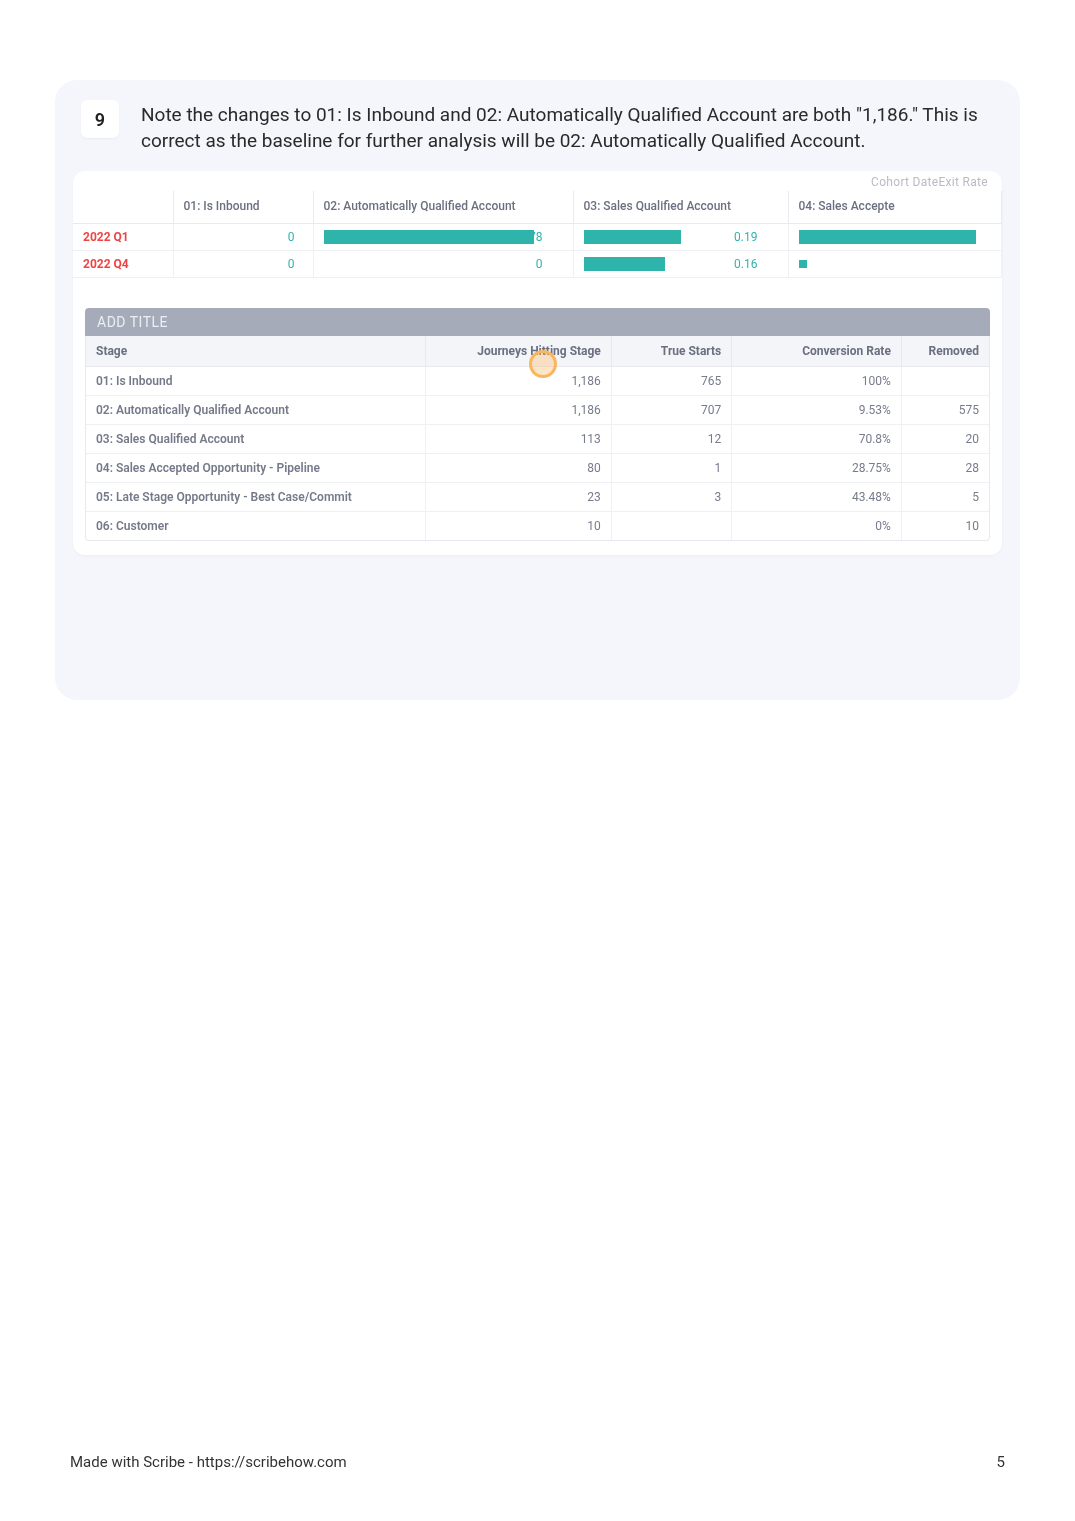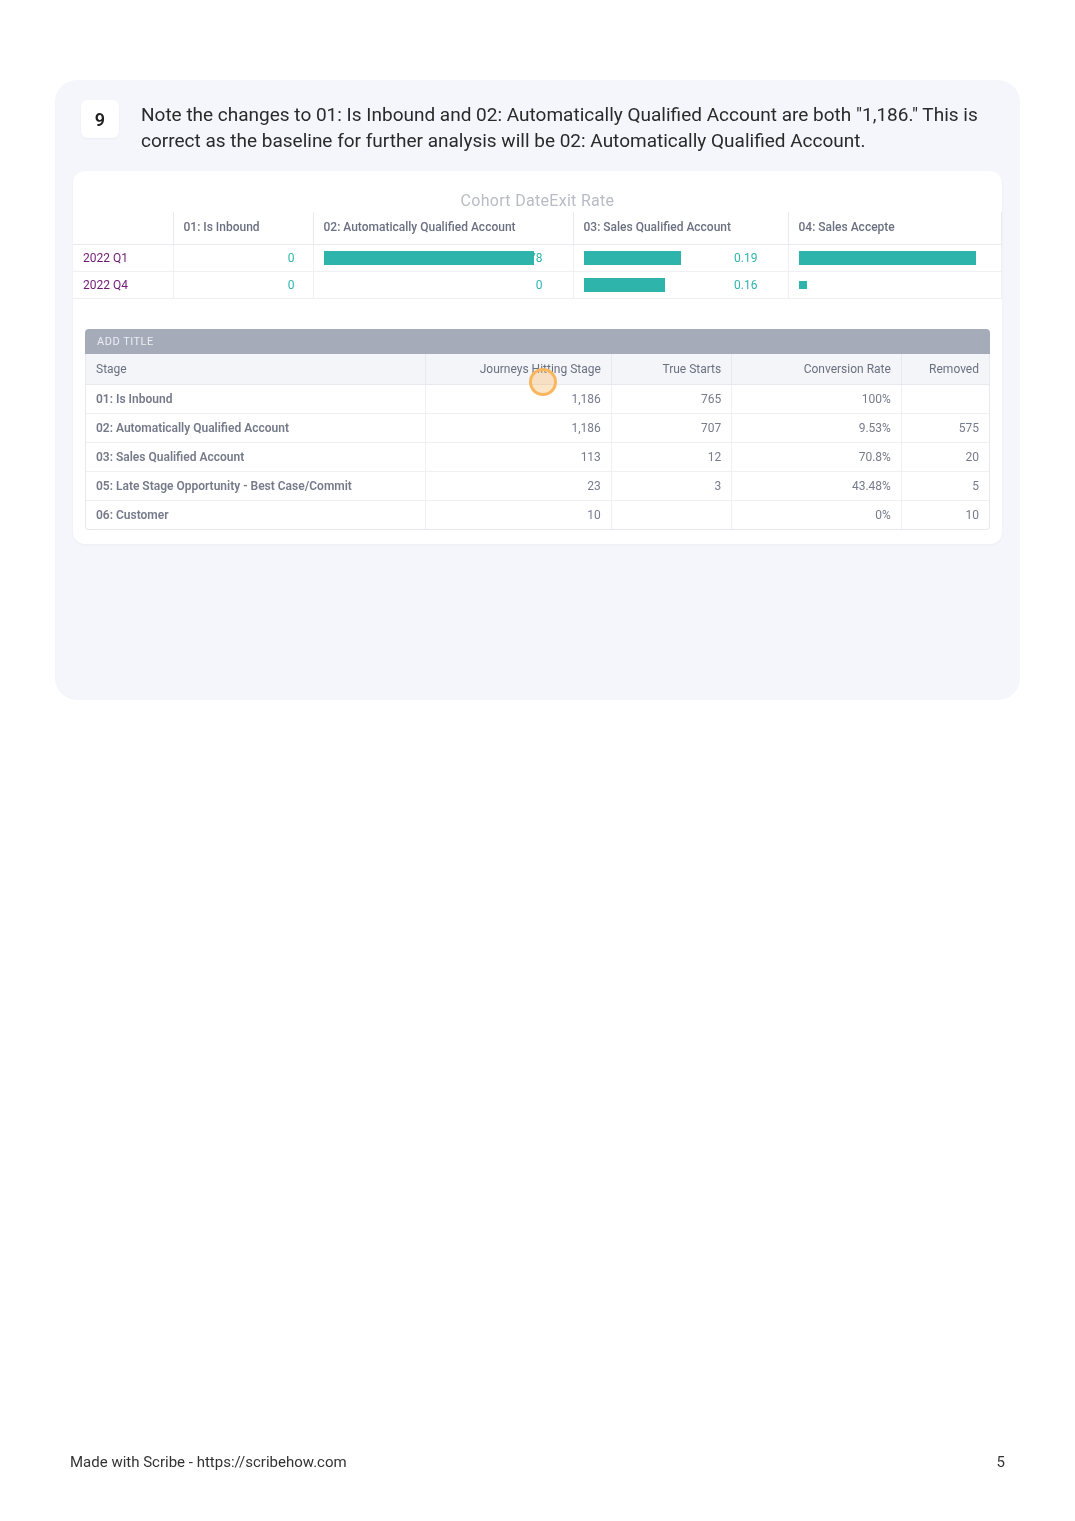--- a/index.html
+++ b/index.html
@@ -50,26 +50,25 @@
     border-radius: 12px;
     margin: 0 10px;
     padding: 0;
     overflow: hidden;
     box-shadow: 0 1px 3px rgba(0,0,0,0.04);
     position: relative;
   }
   
   .cohort-header-top {
     display: flex;
-    justify-content: center;
-    font-size: 16px;
+    justify-content: flex-end;
+    font-size: 12px;
     color: #b9bcc6;
     padding: 4px 14px 2px 14px;
     letter-spacing: 0.3px;
-    margin-top: 16px;
   }
   .cohort-table {
     width: 100%;
     border-collapse: collapse;
     font-size: 12px;
   }
   .cohort-table th {
     text-align: left;
     font-weight: 500;
     color: #6a7080;
@@ -82,22 +81,22 @@
   .cohort-table th:first-child { border-left: none; }
   .cohort-table td {
     padding: 6px 10px;
     border-bottom: 1px solid #eef0f4;
     border-right: 1px solid #eef0f4;
     color: #6f7585;
     vertical-align: middle;
     height: 25px;
   }
   .cohort-table td.period {
-    font-weight: 400;
-    color: #701a75;
+    font-weight: 700;
+    color: #ef4444;
     width: 100px;
   }
   .cohort-table .col-inb { width: 140px; text-align: right; padding-right: 18px;}
   .cohort-table .col-bar { position: relative; }
   .cohort-table .val-num {
     color: #2fb4ac;
     font-size: 12px;
     position: absolute;
     right: 20px;
     top: 50%;
@@ -128,21 +127,21 @@
   .c-03 { width: 215px; }
   .c-04 { width: auto; }
 
   .spacer {
     height: 30px;
     background: #fff;
   }
   .add-title {
     background: #a6abba;
     color: #eceef3;
-    font-size: 11px;
+    font-size: 14px;
     letter-spacing: 0.5px;
     padding: 6px 12px;
     border-top-left-radius: 4px;
     border-top-right-radius: 4px;
     margin-top: 0;
   }
   
   .stage-table-wrap {
     border: 1px solid #e7e9ef;
     border-top: none;
@@ -151,21 +150,21 @@
     margin-bottom: 14px;
     position: relative;
   }
   .stage-table {
     width: 100%;
     border-collapse: collapse;
     font-size: 12px;
   }
   .stage-table th {
     text-align: left;
-    font-weight: 400;
+    font-weight: 700;
     color: #6a7080;
     background: #f4f5f8;
     padding: 8px 10px;
     border-bottom: 1px solid #e7e9ef;
     border-right: 1px solid #e7e9ef;
     font-size: 12px;
   }
   .stage-table th:last-child { border-right: none; }
   .stage-table td {
     padding: 7px 10px;
@@ -310,20 +309,27 @@
                   <td class="num4">575</td>
                 </tr>
                 <tr>
                   <td class="stage-name">03: Sales Qualified Account</td>
                   <td class="num">113</td>
                   <td class="num2">12</td>
                   <td class="num3">70.8%</td>
                   <td class="num4">20</td>
                 </tr>
                 <tr>
+                  <td class="stage-name">04: Sales Accepted Opportunity - Pipeline</td>
+                  <td class="num">80</td>
+                  <td class="num2">1</td>
+                  <td class="num3">28.75%</td>
+                  <td class="num4">28</td>
+                </tr>
+                <tr>
                   <td class="stage-name">05: Late Stage Opportunity - Best Case/Commit</td>
                   <td class="num">23</td>
                   <td class="num2">3</td>
                   <td class="num3">43.48%</td>
                   <td class="num4">5</td>
                 </tr>
                 <tr>
                   <td class="stage-name">06: Customer</td>
                   <td class="num">10</td>
                   <td class="num2"></td>

